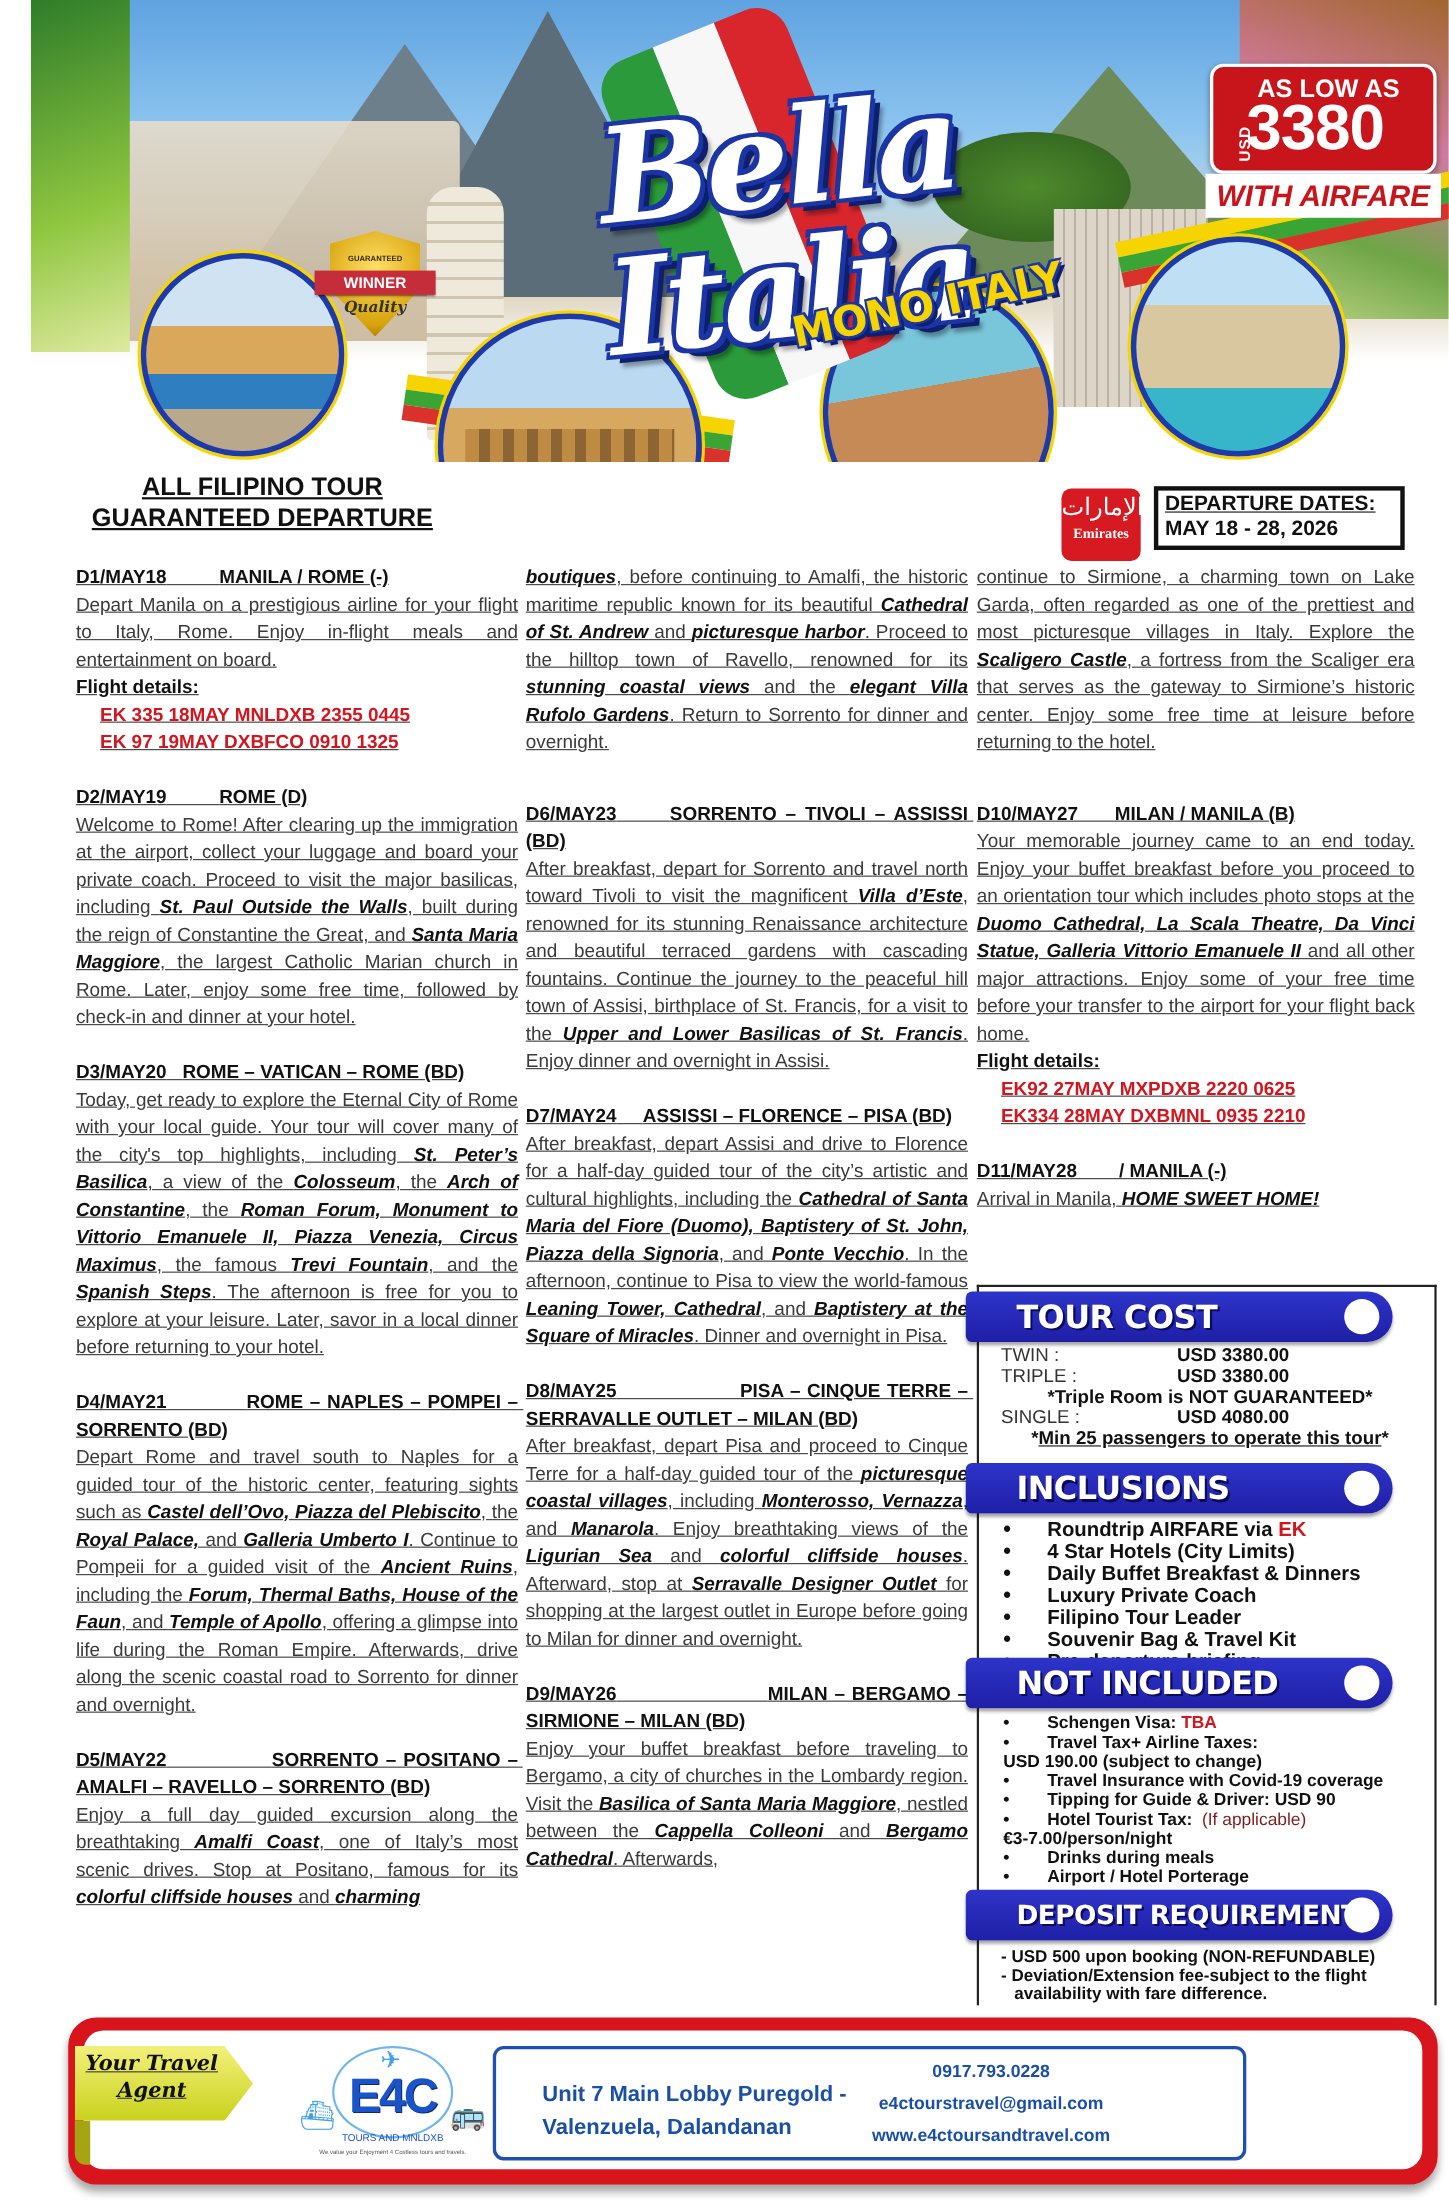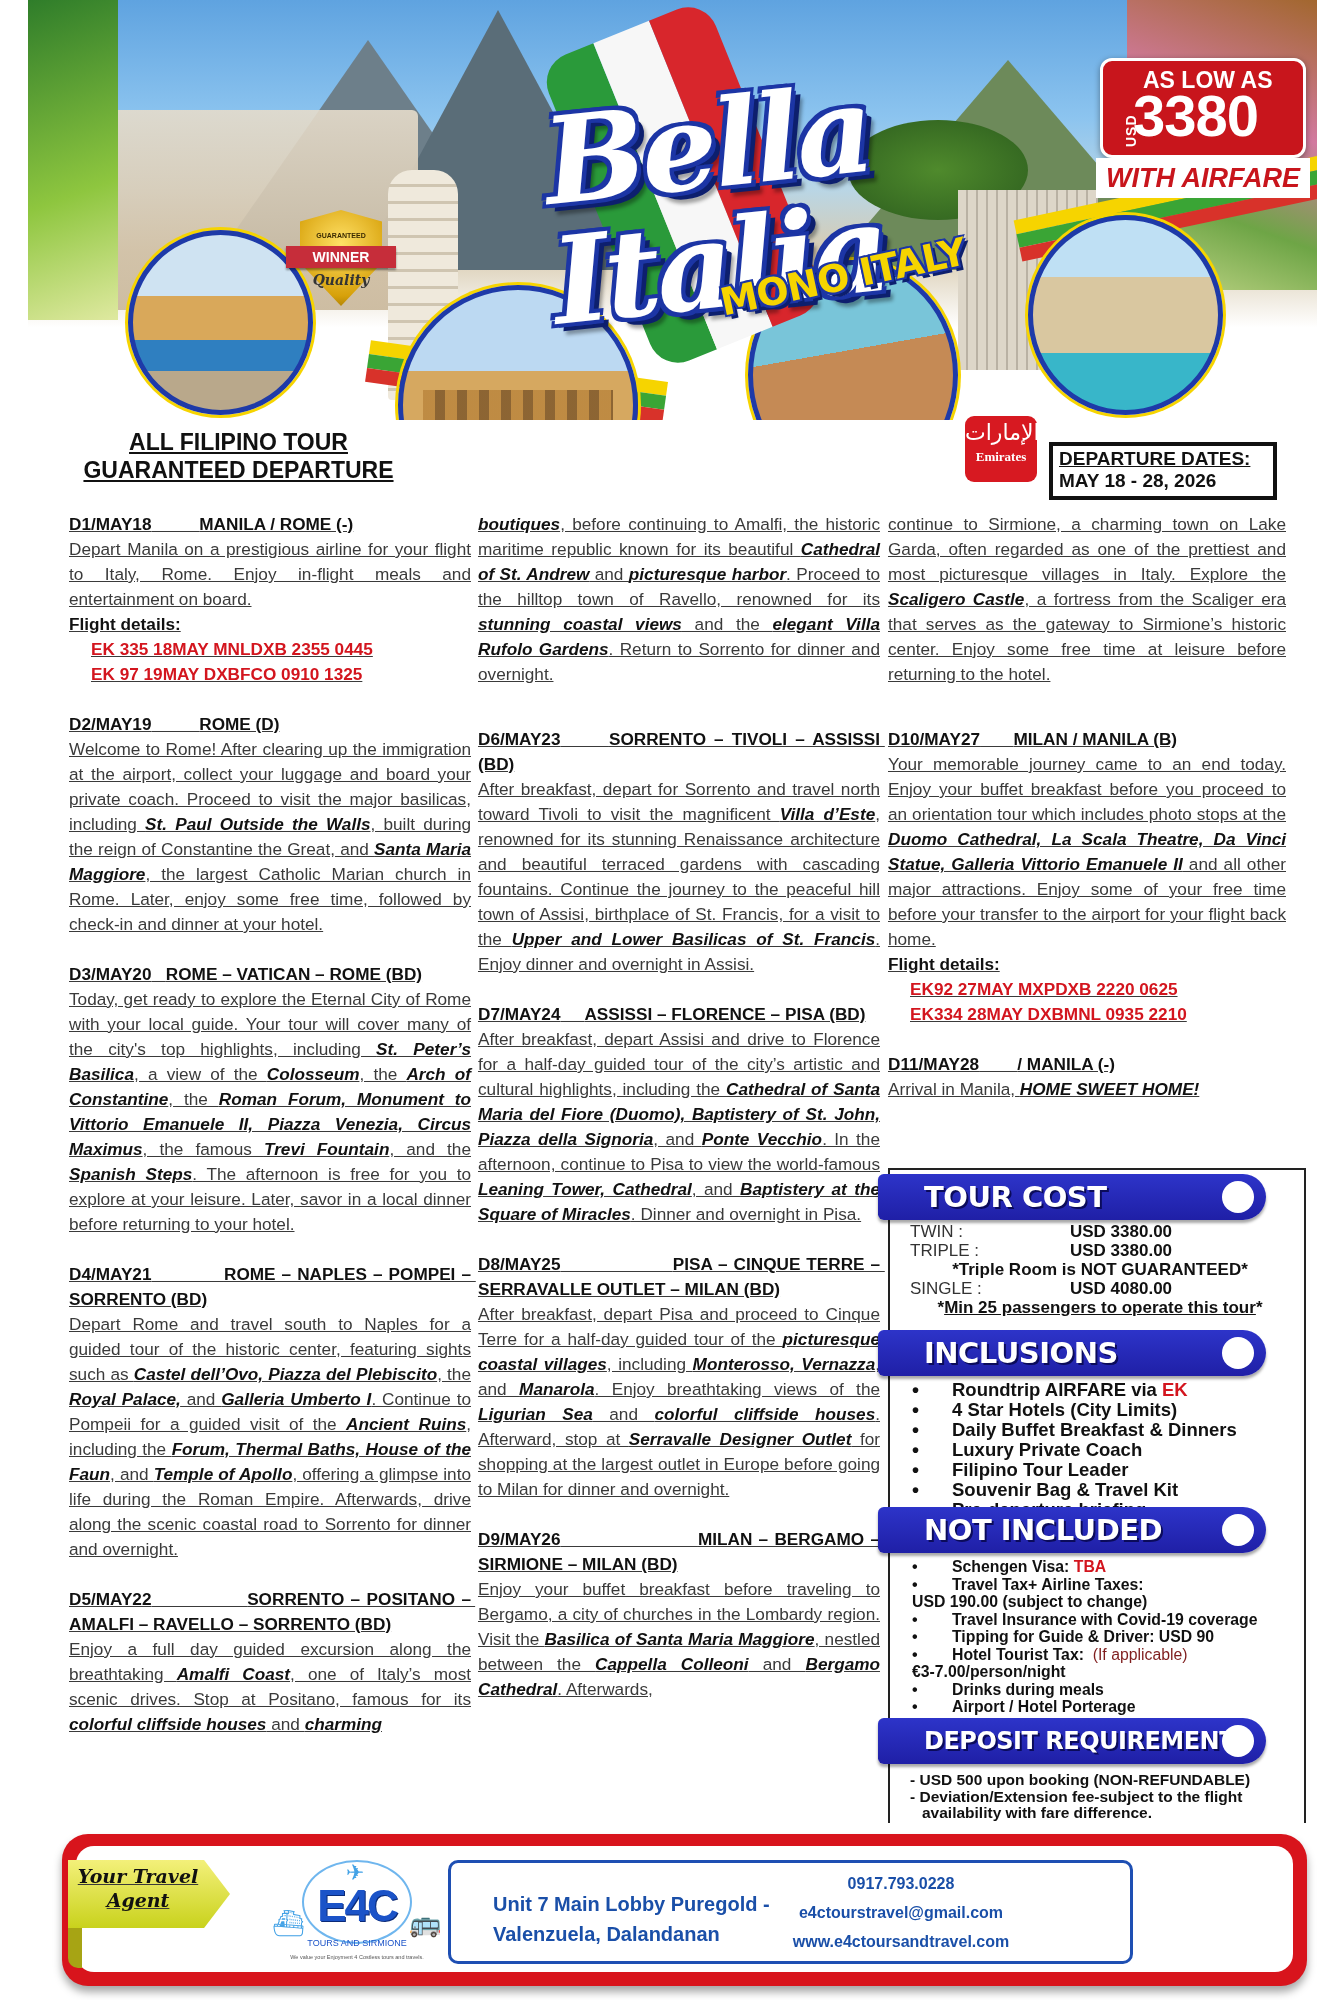--- a/index.html
+++ b/index.html
@@ -82,21 +82,21 @@
   .price-currency-wrap { position: absolute; left: 8px; top: 36px; width: 20px; height: 50px; }
   .price-amount { position: absolute; left: 30px; top: 26px; font-weight: bold; font-size: 58px; line-height: 1; color: #fff; letter-spacing: -1px; }
   .price-bottom { position: absolute; left: -4px; top: 100px; width: 214px; height: 40px; background: #ffffff;
     text-align: center; font-weight: bold; font-style: italic; font-size: 27px; line-height: 40px; color: #c8151c; }
 
   
   .tour-type { position: absolute; left: 66px; top: 428px; width: 345px; text-align: center;
     font-weight: bold; font-size: 23px; line-height: 28px; color: #111; }
   .tour-type span { display: block; text-decoration: underline; }
 
-  .airline-logo { position: absolute; left: 965px; top: 416px; width: 72px; height: 66px; background: #d71921;
+  .airline-logo { position: absolute; left: 965px; top: 444px; width: 72px; height: 66px; background: #d71921;
     border-radius: 9px; color: #fff; text-align: center; }
   .airline-logo .arabic { display: block; font-size: 22px; line-height: 34px; }
   .airline-logo .name { display: block; font-family: "Liberation Serif", serif; font-weight: bold; font-size: 13px; line-height: 14px; }
 
   .departure-box { position: absolute; left: 1049px; top: 442px; width: 228px; height: 58px; border: 4px solid #111;
     padding: 2px 6px; font-weight: bold; font-size: 19px; line-height: 22px; color: #111; }
   .departure-box .lbl { display: block; text-decoration: underline; }
   .departure-box .dates { display: block; }
 
   
@@ -393,21 +393,21 @@
       <span>Agent</span>
     </div>
     <div class="agent-tag-fold"></div>
 
     <div class="company-logo">
       <div class="company-globe"></div>
       <span class="company-plane">✈</span>
       <span class="company-ship">⛴</span>
       <span class="company-bus">🚌</span>
       <div class="company-mark">E4C</div>
-      <div class="company-sub">TOURS AND SIRMIONE</div>
+      <div class="company-sub">TOURS AND MNLDXB</div>
       <div class="company-tagline">We value your Enjoyment 4 Costless tours and travels.</div>
     </div>
 
     <div class="contact-box">
       <div class="address">
         <div>Unit 7 Main Lobby Puregold -</div>
         <div>Valenzuela, Dalandanan</div>
       </div>
       <div class="contact-right">
         <div>0917.793.0228</div>

